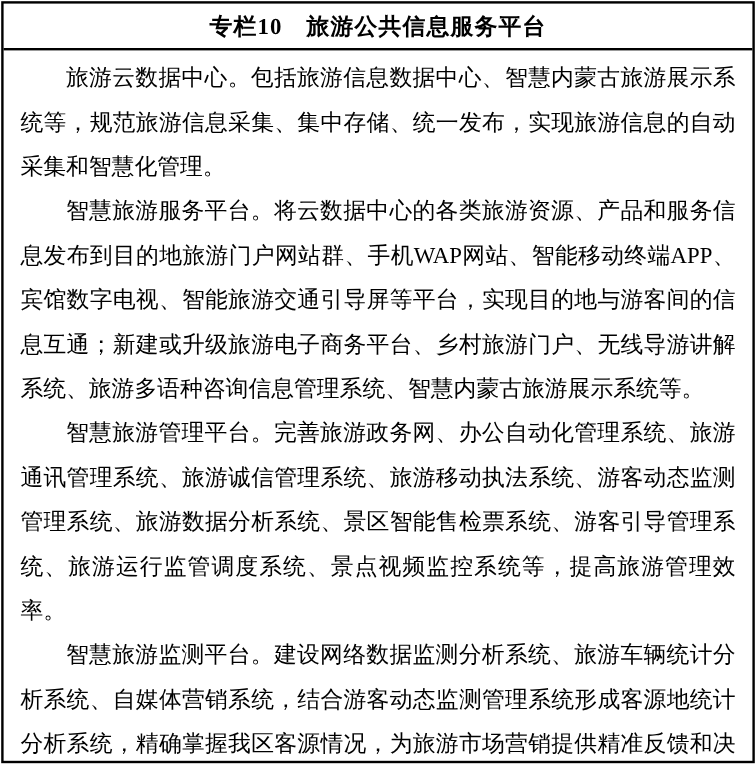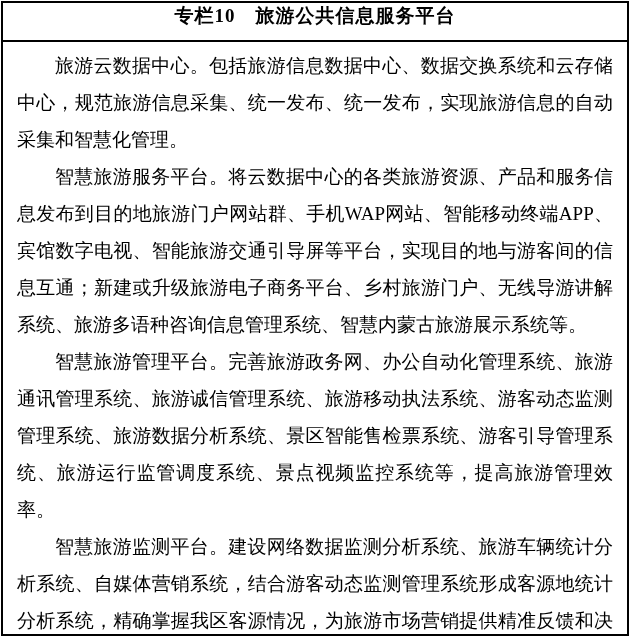--- a/index.html
+++ b/index.html
@@ -20,21 +20,21 @@
     height: 635px;
     margin: 1px;
     border: 2px solid #000000;
     background: #ffffff;
   }
   .panel-header {
     box-sizing: border-box;
     height: 39px;
     border-bottom: 2px solid #000000;
     display: flex;
-    align-items: flex-start;
+    align-items: center;
     justify-content: center;
     font-weight: bold;
     font-size: 19px;
     letter-spacing: 1px;
     white-space: pre;
   }
   .panel-body {
     box-sizing: border-box;
     height: 592px;
     padding: 5px 14px 0 14px;
@@ -51,18 +51,18 @@
   }
 </style>
 </head>
 <body>
 
 <div class="panel">
   <div class="panel-header">
     <span>专栏10　旅游公共信息服务平台</span>
   </div>
   <div class="panel-body">
-    <p>旅游云数据中心。包括旅游信息数据中心、数据交换系统和云存储中心，规范旅游信息采集、统一发布、统一发布，实现旅游信息的自动采集和智慧化管理。</p>
+    <p>旅游云数据中心。包括旅游信息数据中心、智慧内蒙古旅游展示系统等，规范旅游信息采集、集中存储、统一发布，实现旅游信息的自动采集和智慧化管理。</p>
     <p>智慧旅游服务平台。将云数据中心的各类旅游资源、产品和服务信息发布到目的地旅游门户网站群、手机WAP网站、智能移动终端APP、宾馆数字电视、智能旅游交通引导屏等平台，实现目的地与游客间的信息互通；新建或升级旅游电子商务平台、乡村旅游门户、无线导游讲解系统、旅游多语种咨询信息管理系统、智慧内蒙古旅游展示系统等。</p>
     <p>智慧旅游管理平台。完善旅游政务网、办公自动化管理系统、旅游通讯管理系统、旅游诚信管理系统、旅游移动执法系统、游客动态监测管理系统、旅游数据分析系统、景区智能售检票系统、游客引导管理系统、旅游运行监管调度系统、景点视频监控系统等，提高旅游管理效率。</p>
     <p>智慧旅游监测平台。建设网络数据监测分析系统、旅游车辆统计分析系统、自媒体营销系统，结合游客动态监测管理系统形成客源地统计分析系统，精确掌握我区客源情况，为旅游市场营销提供精准反馈和决策辅助。</p>
   </div>
 </div>
 
 </body></html>

